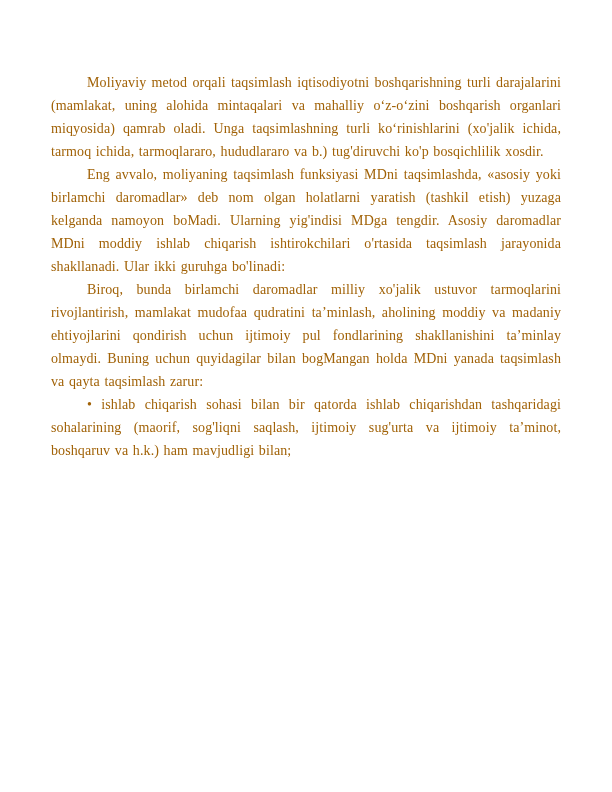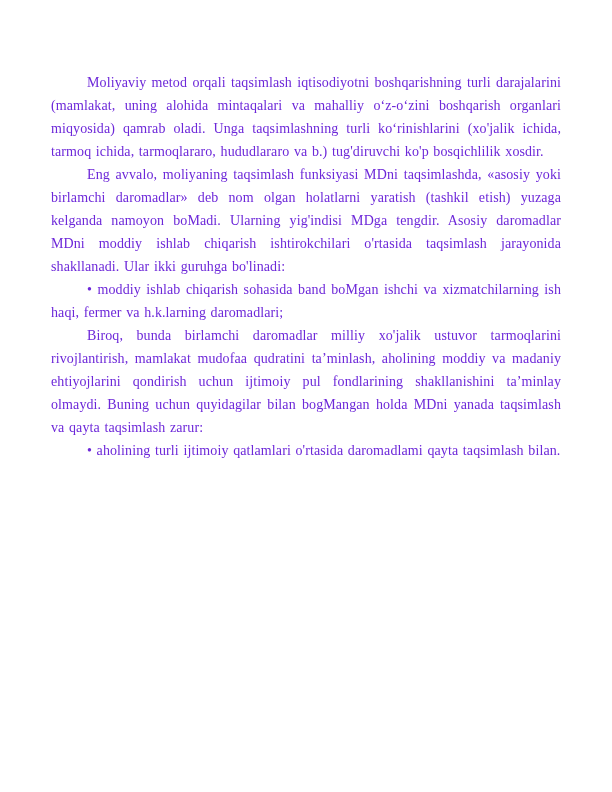--- a/index.html
+++ b/index.html
@@ -30,20 +30,19 @@
     text-align: justify;
     text-indent: 36px;
     letter-spacing: 0.1px;
     word-spacing: 1px;
   }
 </style>
 </head>
 <body>
 
 <div class="page" style="background: rgb(255, 255, 255);">
-  <div class="text-block" style="color: #6d28d9;">
+  <div class="text-block" style="color: #a16207;">
       <p class="para body-indent">Moliyaviy metod orqali taqsimlash iqtisodiyotni boshqarishning turli darajalarini (mamlakat, uning alohida mintaqalari va mahalliy o‘z-o‘zini boshqarish organlari miqyosida) qamrab oladi. Unga taqsimlashning turli ko‘rinishlarini (xo'jalik ichida, tarmoq ichida, tarmoqlararo, hududlararo va b.) tug'diruvchi ko'p bosqichlilik xosdir.</p>
       <p class="para body-indent">Eng avvalo, moliyaning taqsimlash funksiyasi MDni taqsimlashda, «asosiy yoki birlamchi daromadlar» deb nom olgan holatlarni yaratish (tashkil etish) yuzaga kelganda namoyon boMadi. Ularning yig'indisi MDga tengdir. Asosiy daromadlar MDni moddiy ishlab chiqarish ishtirokchilari o'rtasida taqsimlash jarayonida shakllanadi. Ular ikki guruhga bo'linadi:</p>
-      <p class="para bullet">• moddiy ishlab chiqarish sohasida band boMgan ishchi va xizmatchilarning ish haqi, fermer va h.k.larning daromadlari;</p>
       <p class="para body-indent">Biroq, bunda birlamchi daromadlar milliy xo'jalik ustuvor tarmoqlarini rivojlantirish, mamlakat mudofaa qudratini ta’minlash, aholining moddiy va madaniy ehtiyojlarini qondirish uchun ijtimoiy pul fondlarining shakllanishini ta’minlay olmaydi. Buning uchun quyidagilar bilan bogMangan holda MDni yanada taqsimlash va qayta taqsimlash zarur:</p>
-      <p class="para bullet">• aholining turli ijtimoiy qatlamlari o'rtasida daromadlami qayta taqsimlash bilan.</p>
+      <p class="para bullet">• ishlab chiqarish sohasi bilan bir qatorda ishlab chiqarishdan tashqaridagi sohalarining (maorif, sog'liqni saqlash, ijtimoiy sug'urta va ijtimoiy ta’minot, boshqaruv va h.k.) ham mavjudligi bilan;</p>
     </div>
 </div>
 
 </body></html>

